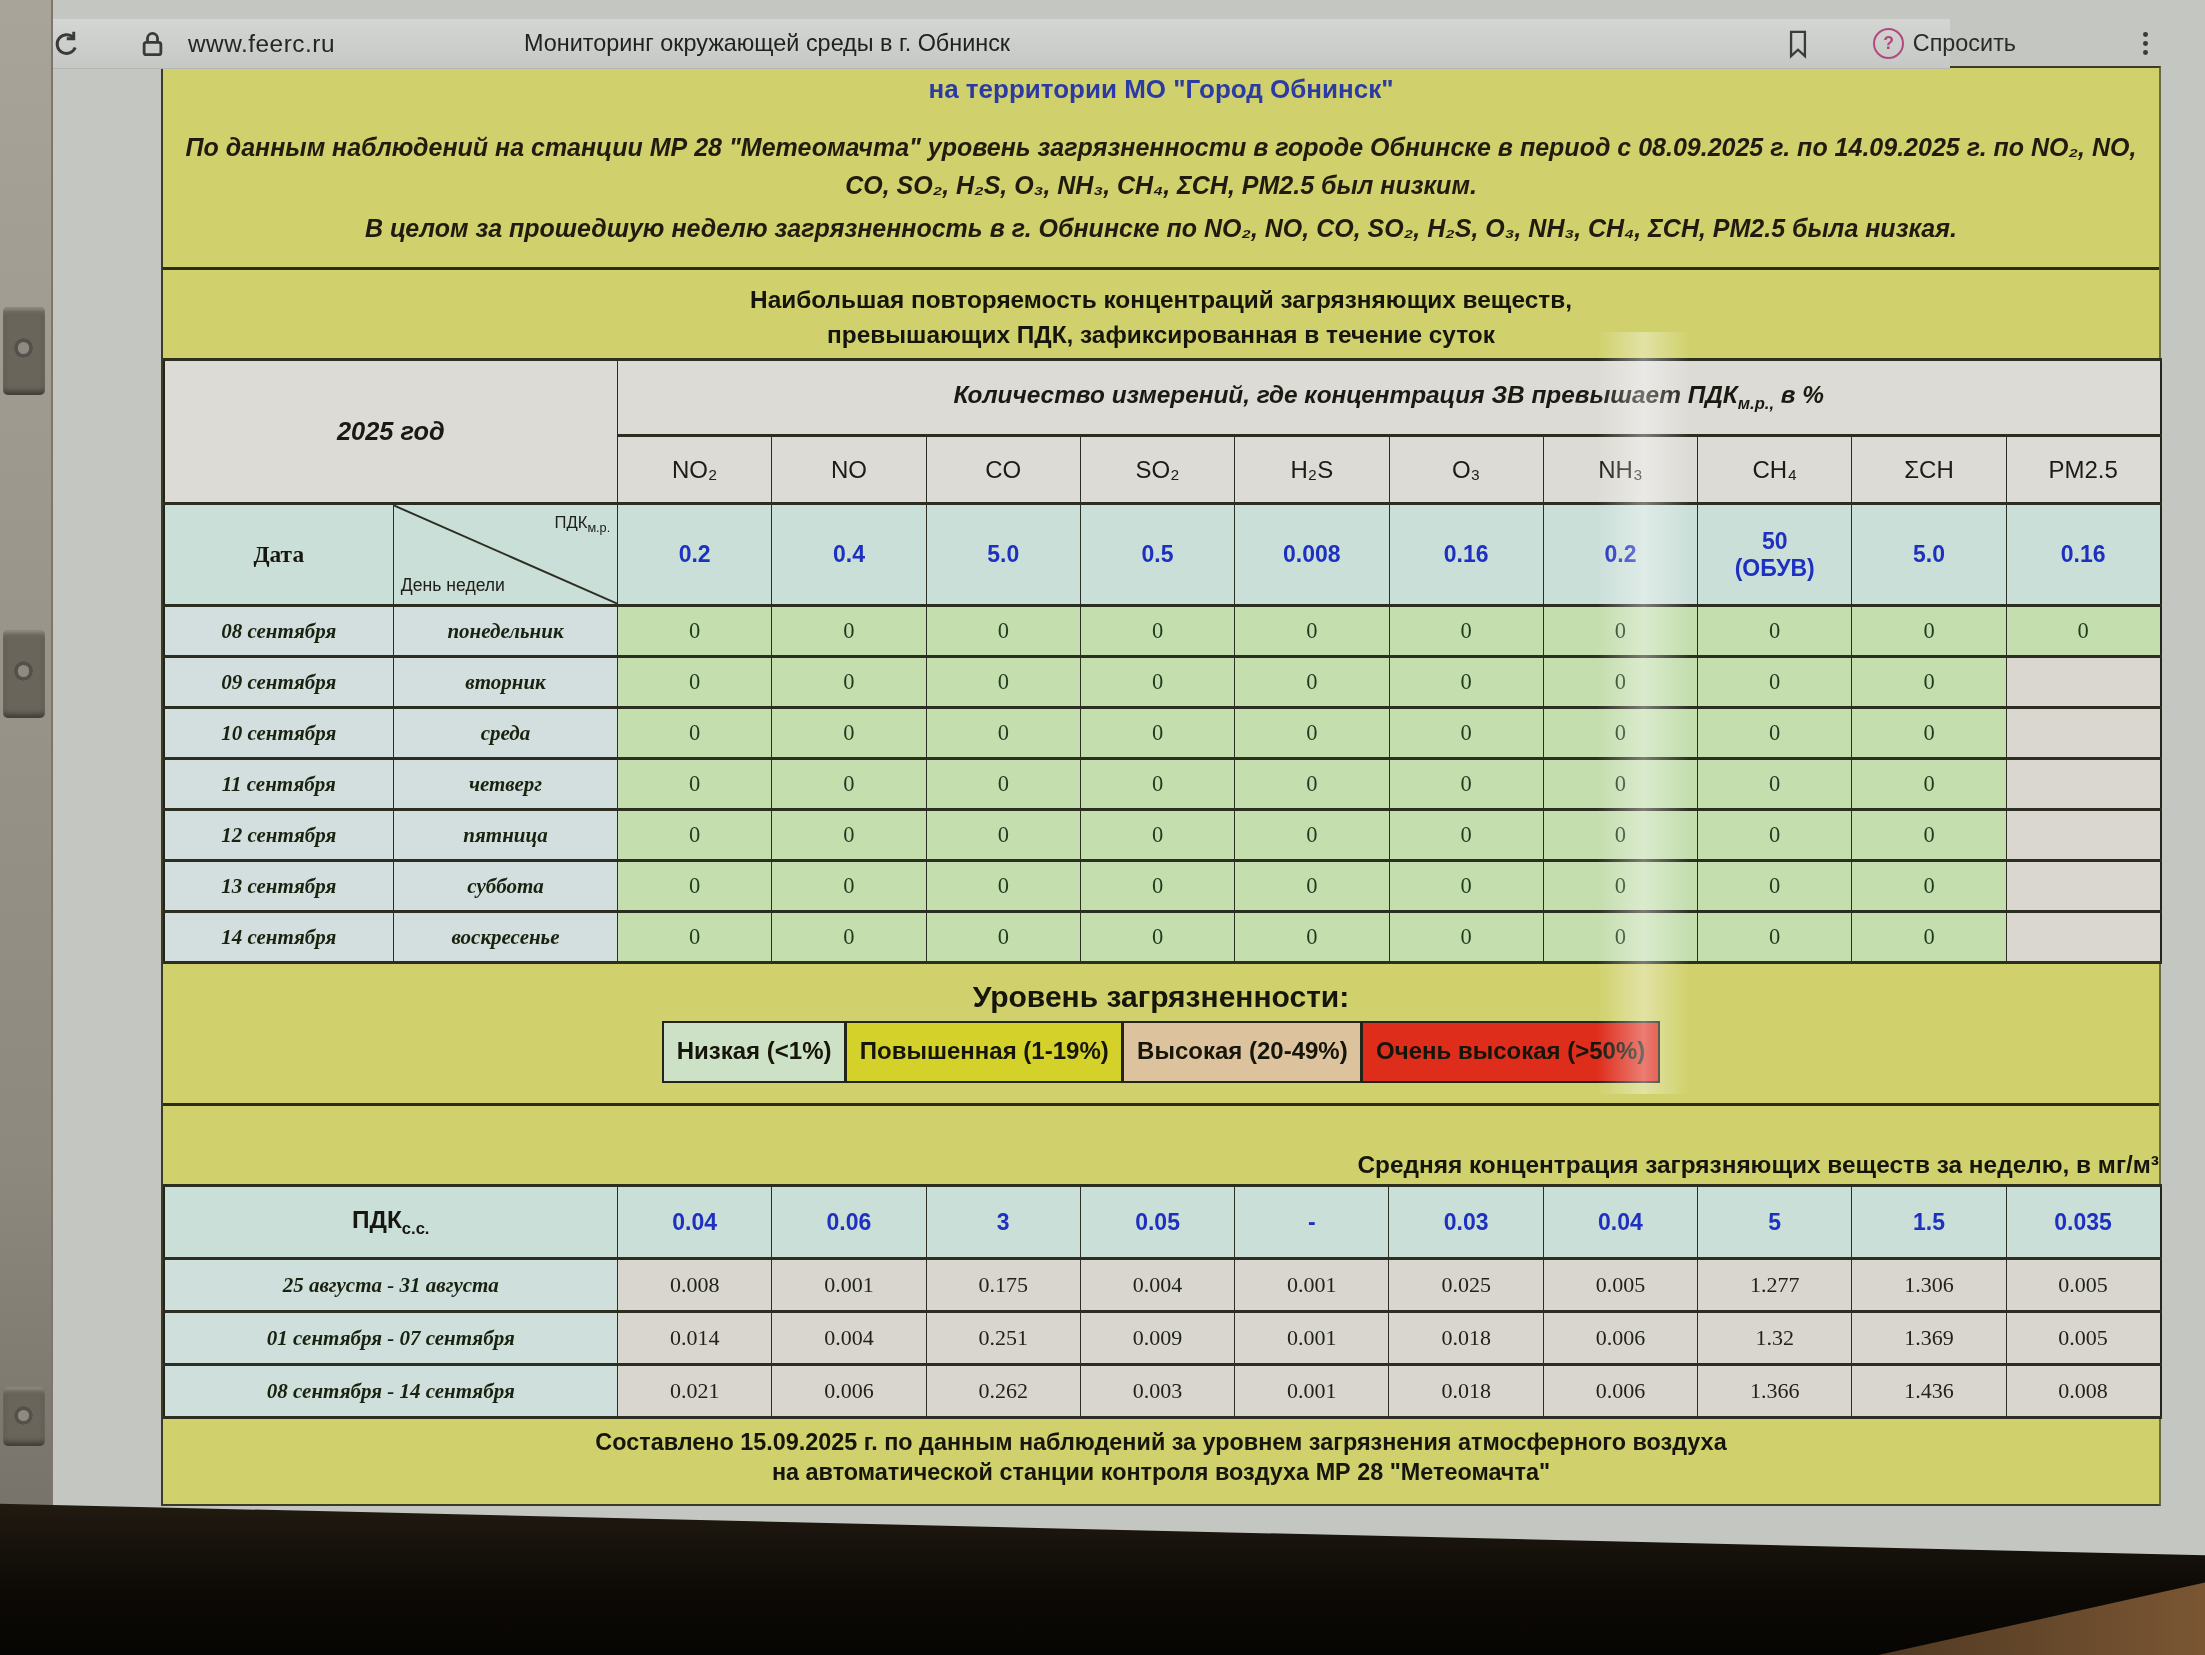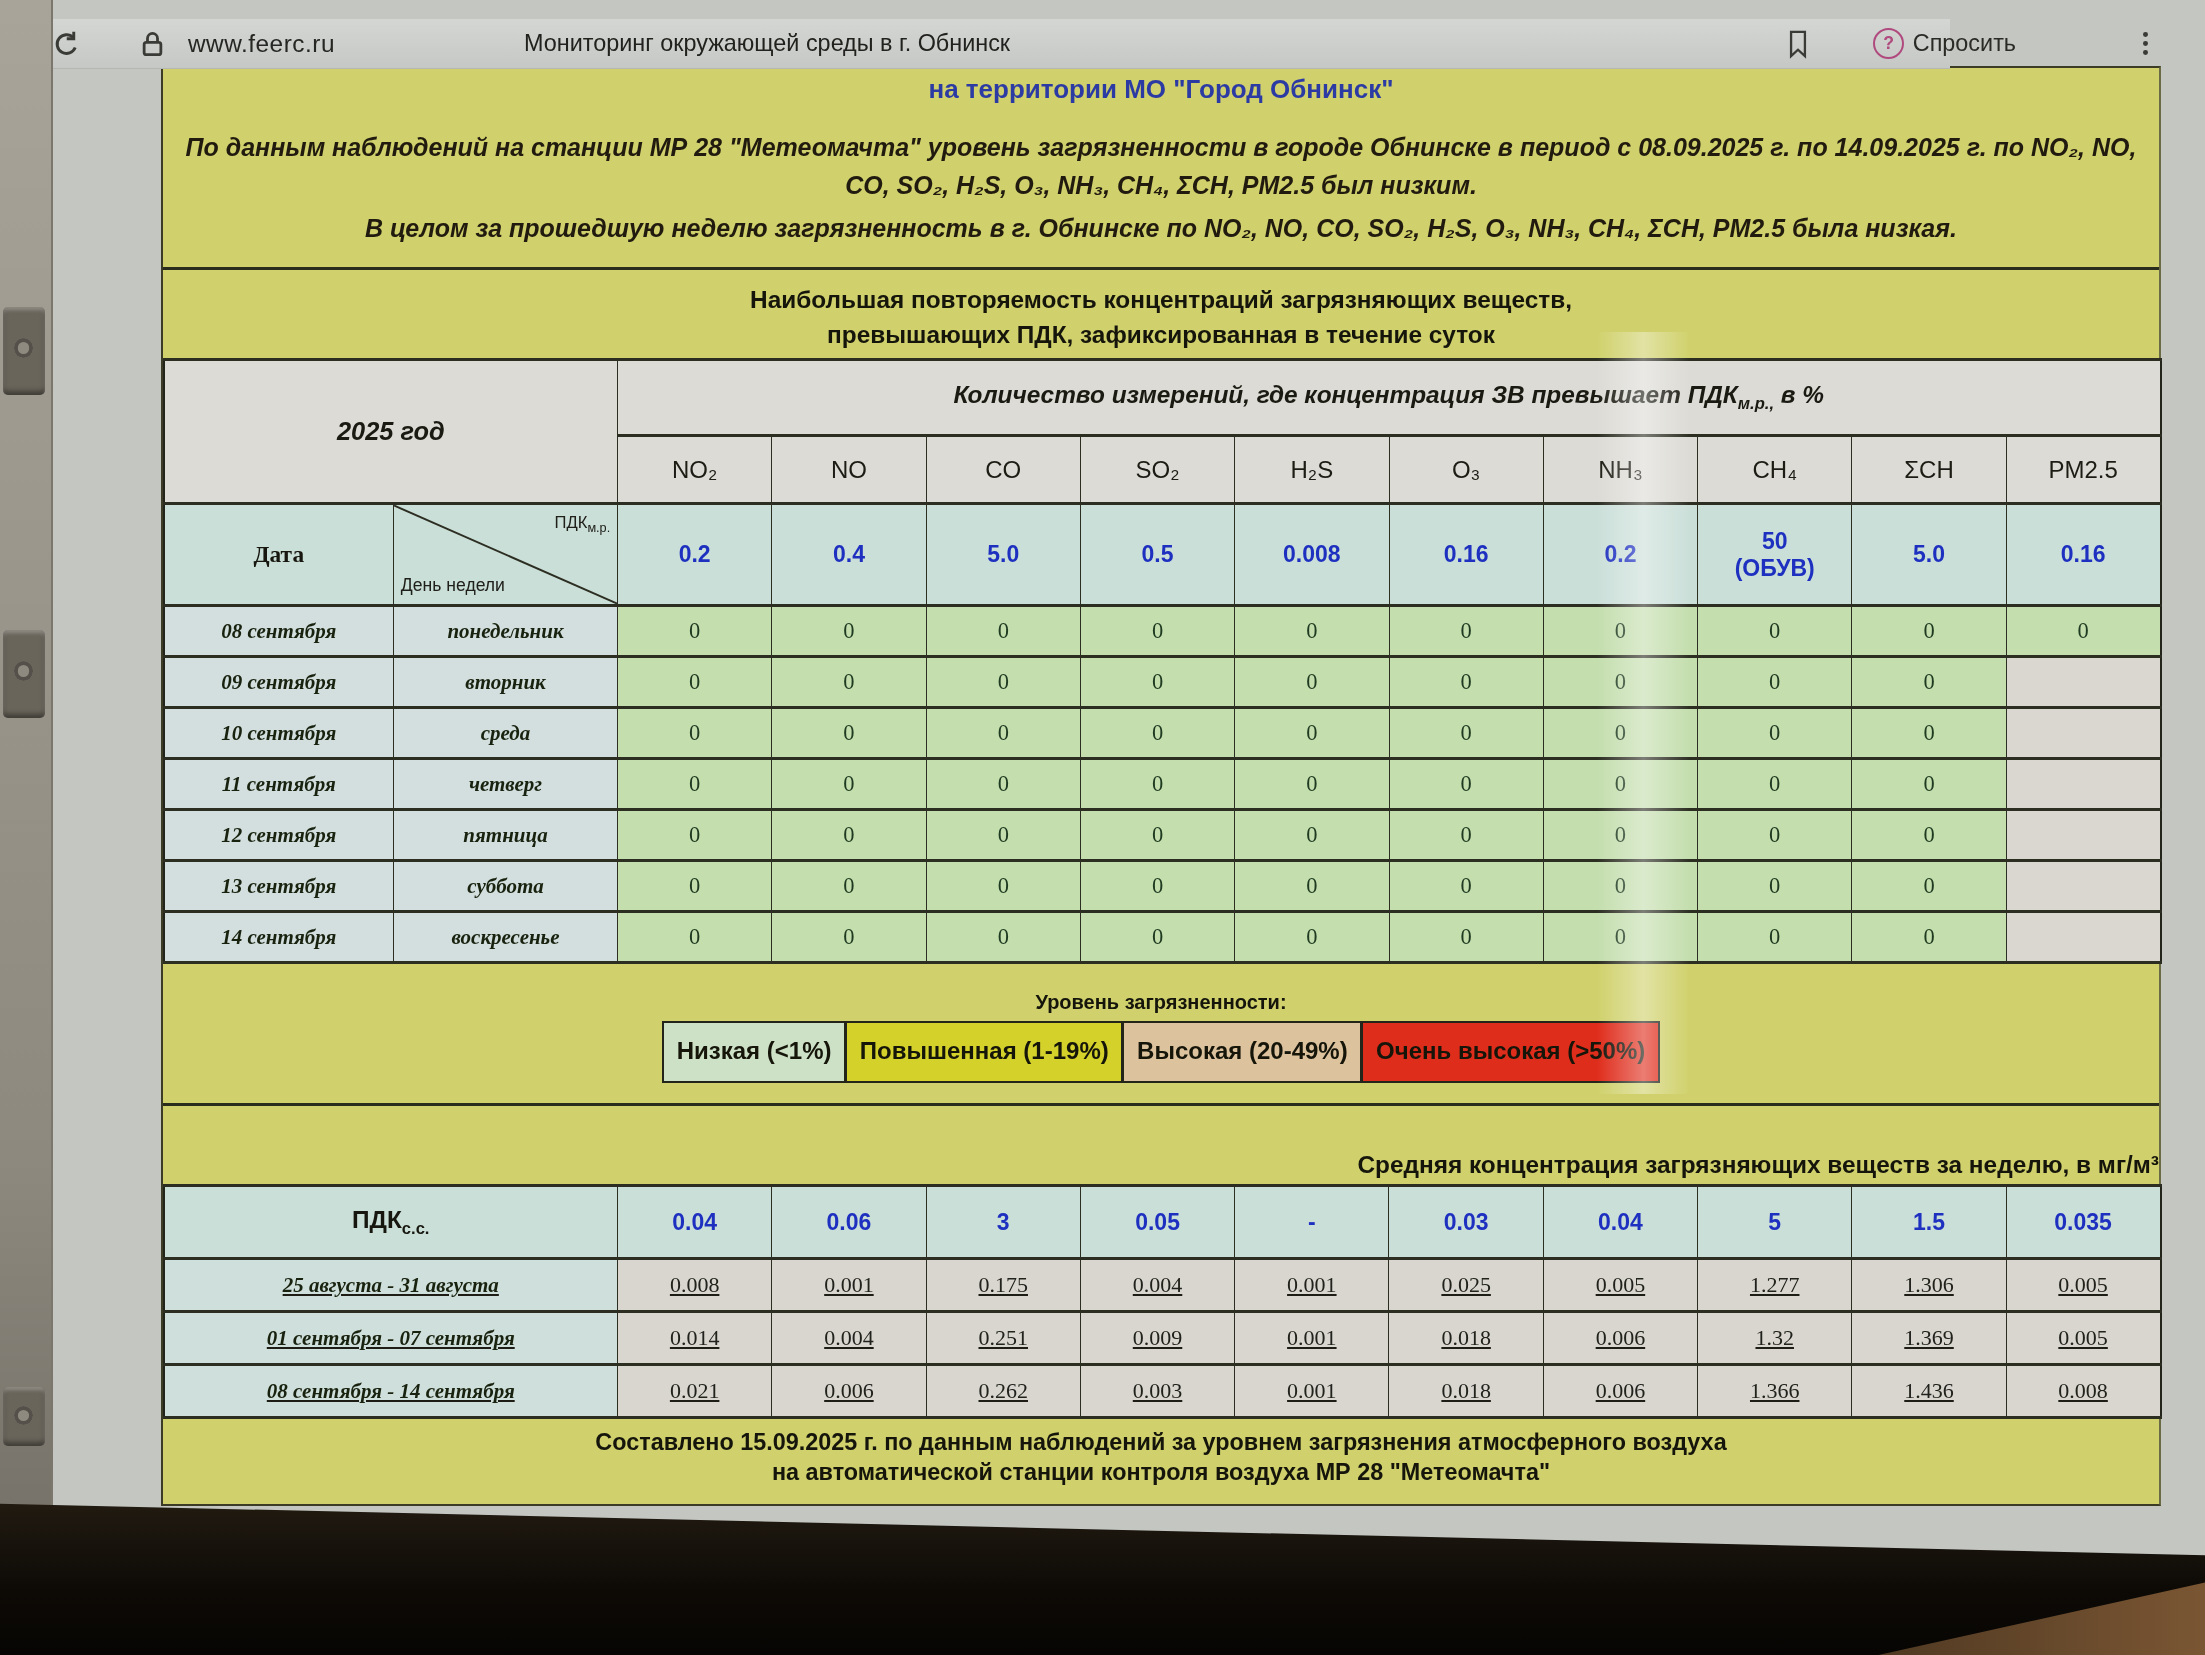--- a/index.html
+++ b/index.html
@@ -111,35 +111,35 @@
 
   tr.t-days { height:51px; }
   .cell-date, .cell-day {
     background:#d2dfde; font-family:"Liberation Serif","DejaVu Serif",serif;
     font-style:italic; font-weight:bold; font-size:21px; color:#19220f;
   }
   .cell-zero { background:#c4deae; font-family:"Liberation Serif","DejaVu Serif",serif;
                font-size:22.5px; color:#1e3a20; }
   .cell-blank { background:#d9d7d0; }
 
-  .legend-title { margin-top:27px; text-align:center; font-size:20px; font-weight:bold; color:#15150c; }
+  .legend-title { margin-top:16px; text-align:center; font-size:30px; font-weight:bold; color:#15150c; }
   .legend-row { margin-top:6.8px; display:flex; justify-content:center; }
   .legend-cell { border:2.4px solid #23251b; border-left-width:1.5px; height:58px; line-height:55px;
                  padding:0 12.7px; font-size:24px; font-weight:bold; color:#15150a; }
   .legend-cell:first-child { border-left-width:2.4px; }
   .lg-green { background:#cde1c6; }
   .lg-yellow { background:#d4d22a; }
   .lg-tan { background:#ddc29e; }
   .lg-red { background:#df2d1c; }
 
   .t2-title { margin-top:45px; text-align:right; font-size:24.4px; font-weight:bold; color:#15150c; }
   tr.t2-pdk { height:73px; }
   .cell-pdklabel { background:#cbdfd9; font-size:24.4px; font-weight:bold; color:#17170f; }
   .cell-pdklabel sub { font-size:16.6px; }
-  tr.t2-row { height:53px;text-decoration:underline; }
+  tr.t2-row { height:53px; }
   .cell-period { background:#cfe0dc; font-family:"Liberation Serif","DejaVu Serif",serif;
                  font-style:italic; font-weight:bold; font-size:21px; color:#19220f; }
   .cell-num { background:#d8d6cf; font-family:"Liberation Serif","DejaVu Serif",serif;
               font-size:22px; color:#22221c; }
 
   .footer-note { margin-top:7.8px; text-align:center; font-size:23.4px; font-weight:bold;
                  color:#15150c; line-height:30px; }
 
   svg.icon { display:block; }
 </style>

